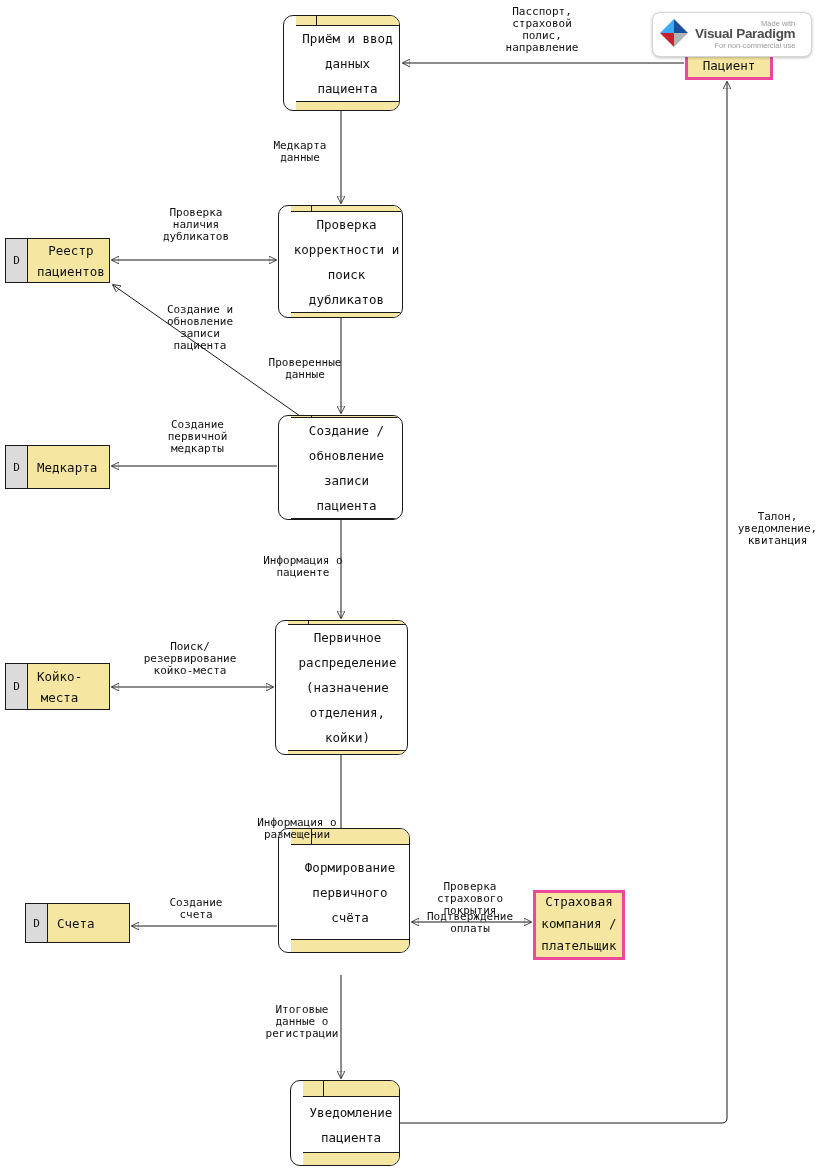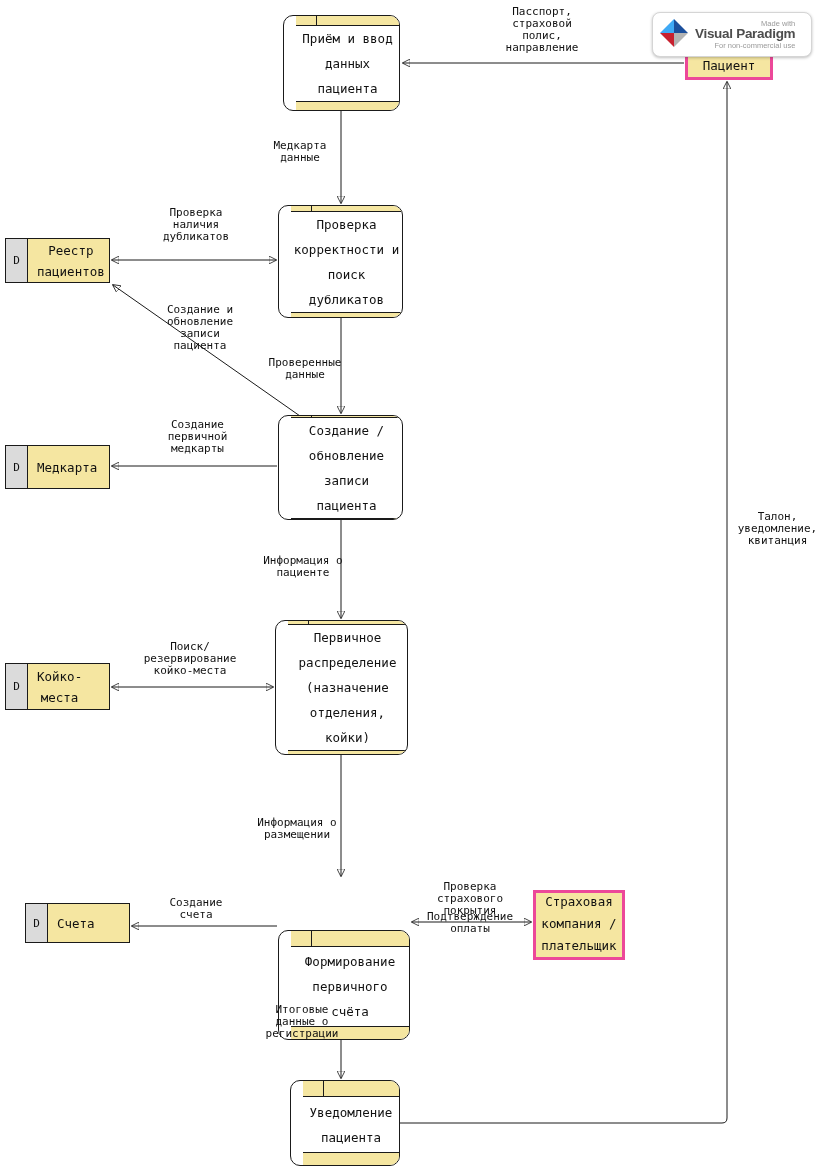--- a/index.html
+++ b/index.html
@@ -92,21 +92,21 @@
 
   <div class="process" style="left:275px; top:620px; width:133px; height:135px;">
     <div class="p-head"></div>
     <div class="p-body">Первичное
 распределение
 (назначение
 отделения, койки)</div>
     <div class="p-foot"></div>
   </div>
 
-  <div class="process" style="left:278px; top:930px; width:132px; height:110px;">
+  <div class="process" style="left:278px; top:828px; width:132px; height:125px;">
     <div class="p-head"></div>
     <div class="p-body">Формирование
 первичного счёта</div>
     <div class="p-foot"></div>
   </div>
 
   <div class="process" style="left:290px; top:1080px; width:110px; height:86px;">
     <div class="p-head"></div>
     <div class="p-body">Уведомление
 пациента</div>

